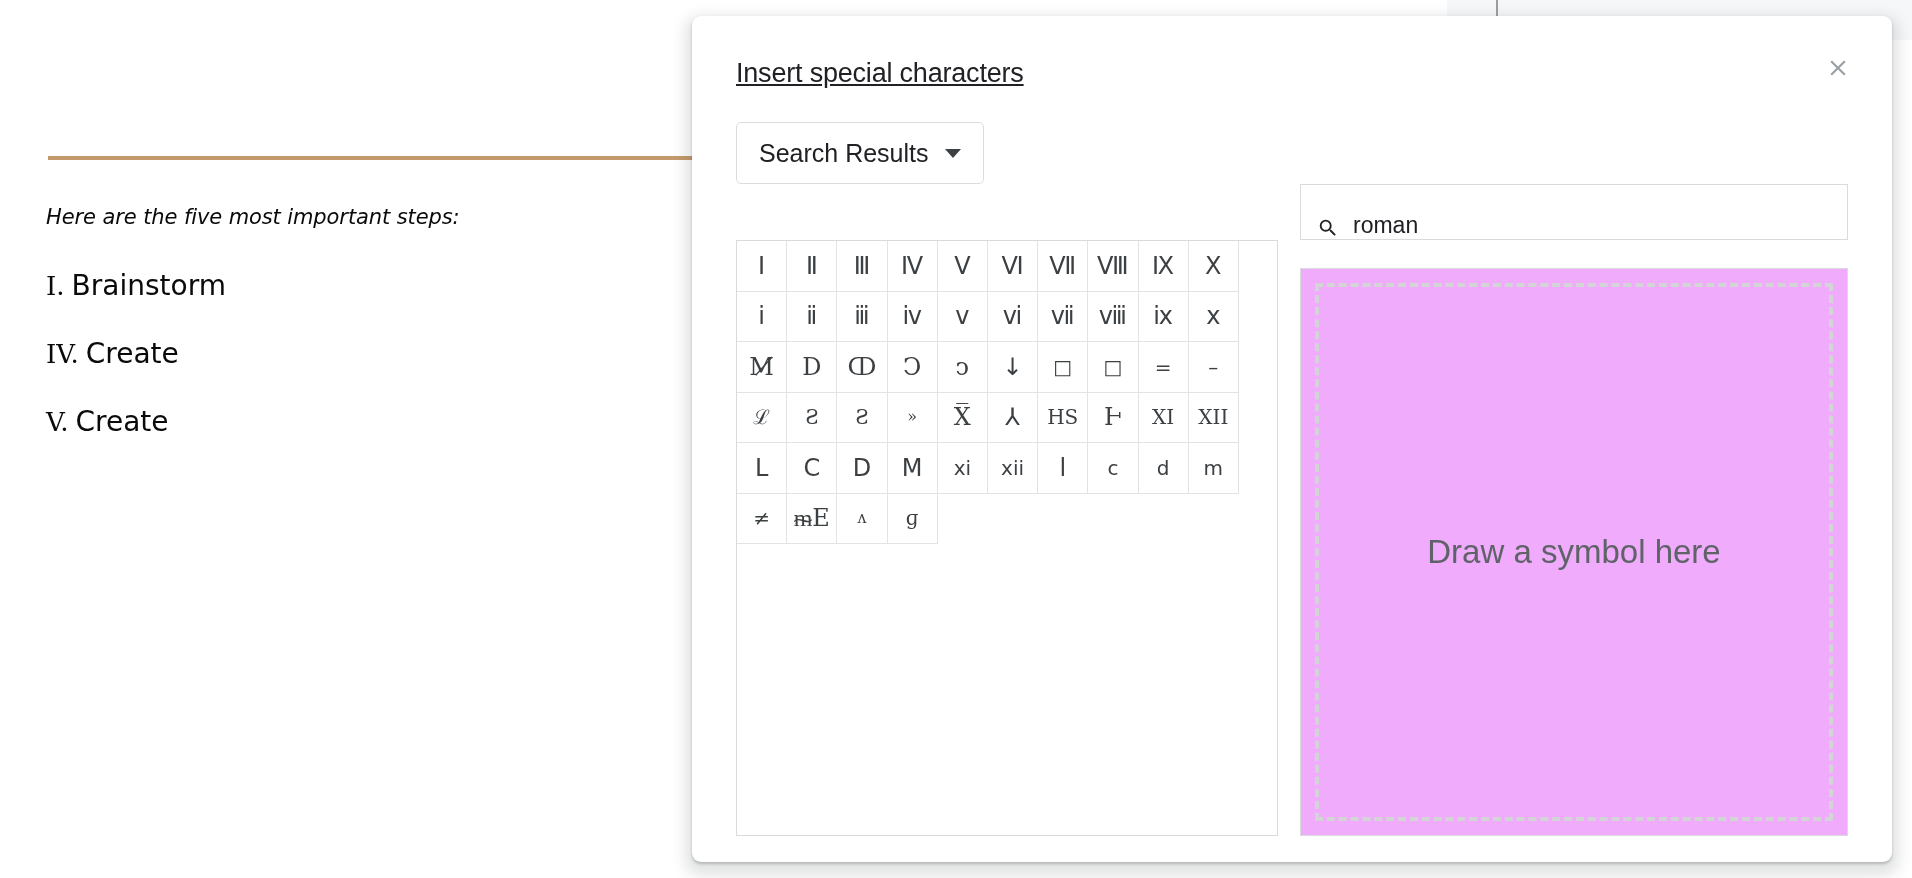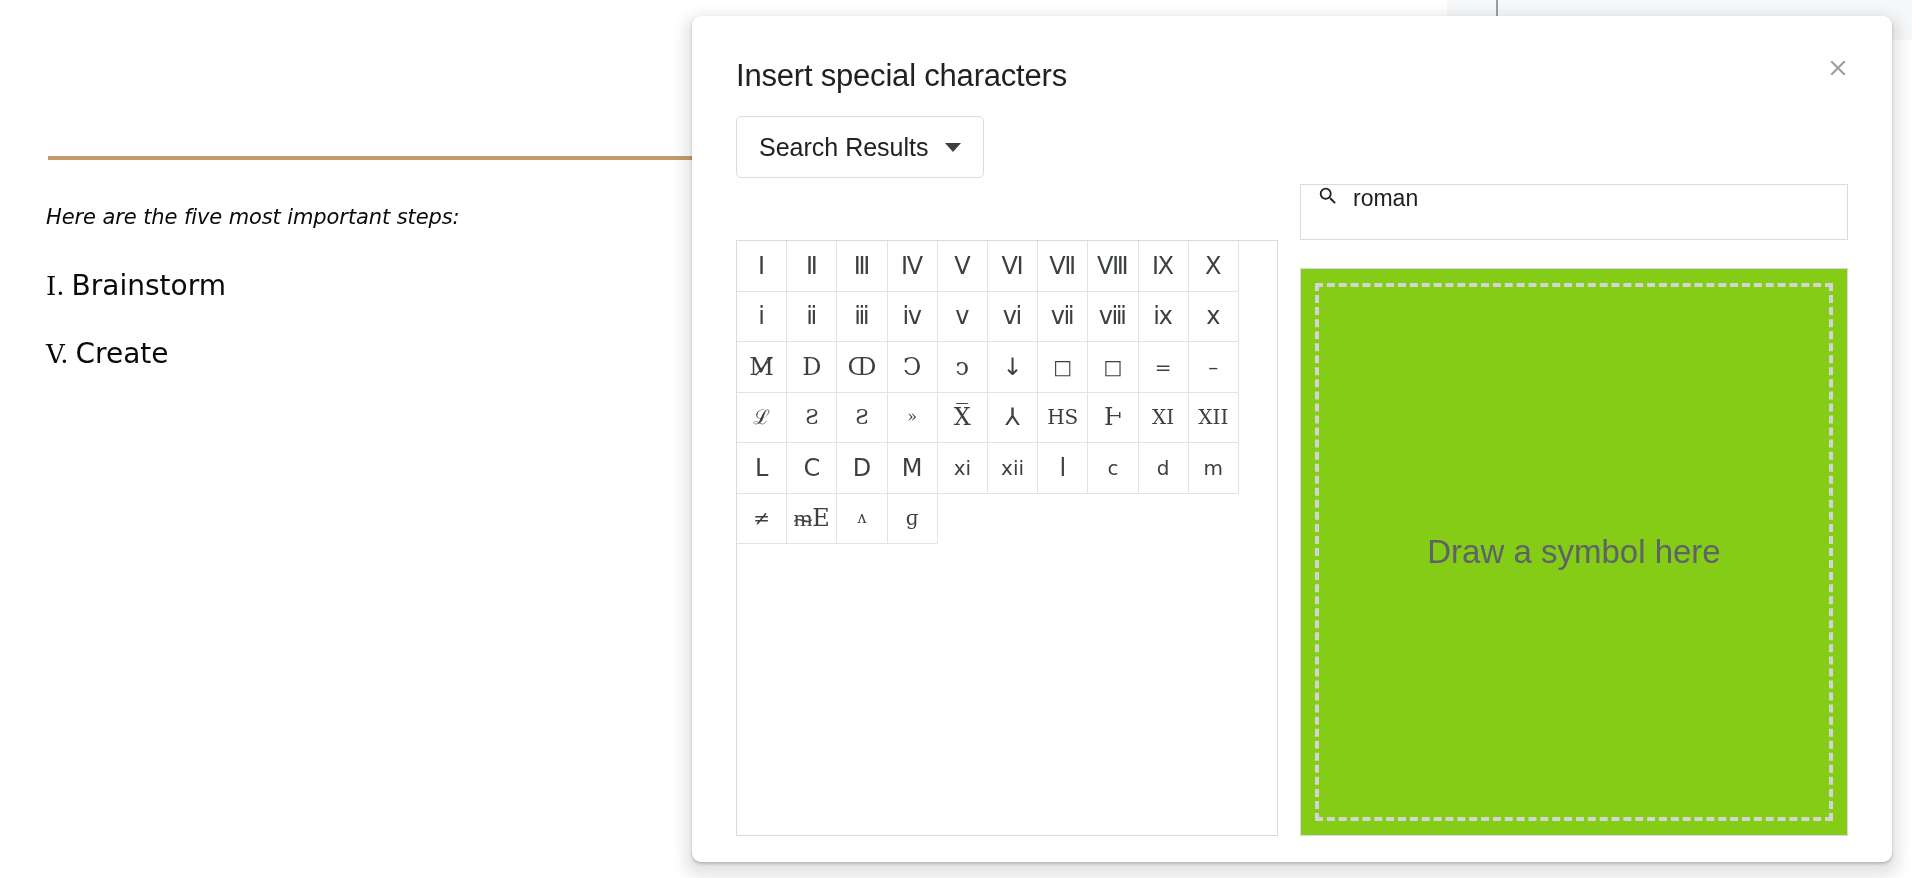--- a/index.html
+++ b/index.html
@@ -94,43 +94,44 @@
     background: #ffffff;
     border-radius: 9px;
     box-shadow: 0 2px 3px rgba(60,64,67,.28), 0 7px 14px 7px rgba(60,64,67,.14);
     box-sizing: border-box;
   }
   #dialog-title {
     position: absolute;
     left: 44px;
     top: 42px;
     font-family: "Liberation Sans", sans-serif;
-    font-size: 31px;
+    font-size: 27px;
     color: #202124;
     letter-spacing: -0.2px;
     white-space: nowrap;
+    text-decoration: underline;
   }
   #close-button {
     position: absolute;
     right: 30px;
     top: 28px;
     width: 48px;
     height: 48px;
     display: flex;
     align-items: center;
     justify-content: center;
     cursor: pointer;
     border-radius: 50%;
   }
   #close-button svg { display: block; }
 
   #category-select {
     position: absolute;
     left: 44px;
-    top: 100px;
+    top: 106px;
     height: 62px;
     min-width: 208px;
     box-sizing: border-box;
     border: 1px solid #dadce0;
     border-radius: 5px;
     background: #ffffff;
     display: flex;
     align-items: center;
     padding: 0 22px 0 22px;
     cursor: pointer;
@@ -201,21 +202,21 @@
   #search-field {
     position: absolute;
     left: 0;
     top: 0;
     width: 548px;
     height: 56px;
     box-sizing: border-box;
     border: 1px solid #d9dadc;
     background: #ffffff;
     display: flex;
-    align-items: flex-start;
+    align-items: flex-end;
     padding-left: 16px;
     cursor: text;
   }
   #search-field .sf-icon {
     width: 22px; height: 22px;
     margin-right: 14px;
     flex: 0 0 auto;
     display: block;
   }
   #search-field .sf-value {
@@ -225,21 +226,21 @@
     white-space: nowrap;
   }
   #draw-box {
     position: absolute;
     left: 0;
     top: 84px;
     width: 548px;
     height: 568px;
     box-sizing: border-box;
     border: 1px solid #d9dadc;
-    background: #84cc16;
+    background: #f0abfc;
     display: flex;
     align-items: center;
     justify-content: center;
     padding: 14px;
   }
   #draw-inner {
     width: 100%;
     height: 100%;
     box-sizing: border-box;
     border: 4px dashed #d3d4d6;
@@ -263,20 +264,24 @@
 
   <div id="doc-page">
     <div id="doc-hr"></div>
 
     <div id="doc-body">
       <p class="doc-intro">Here are the five most important steps:</p>
 
       <div class="doc-li">
         <span class="num">I.</span>
         <span>Brainstorm</span>
+      </div>
+      <div class="doc-li">
+        <span class="num">IV.</span>
+        <span>Create</span>
       </div>
       <div class="doc-li">
         <span class="num">V.</span>
         <span>Create</span>
       </div>
     </div>
   </div>
 
   <div id="doc-gray-area"></div>
   <div id="doc-ruler-mark"></div>

